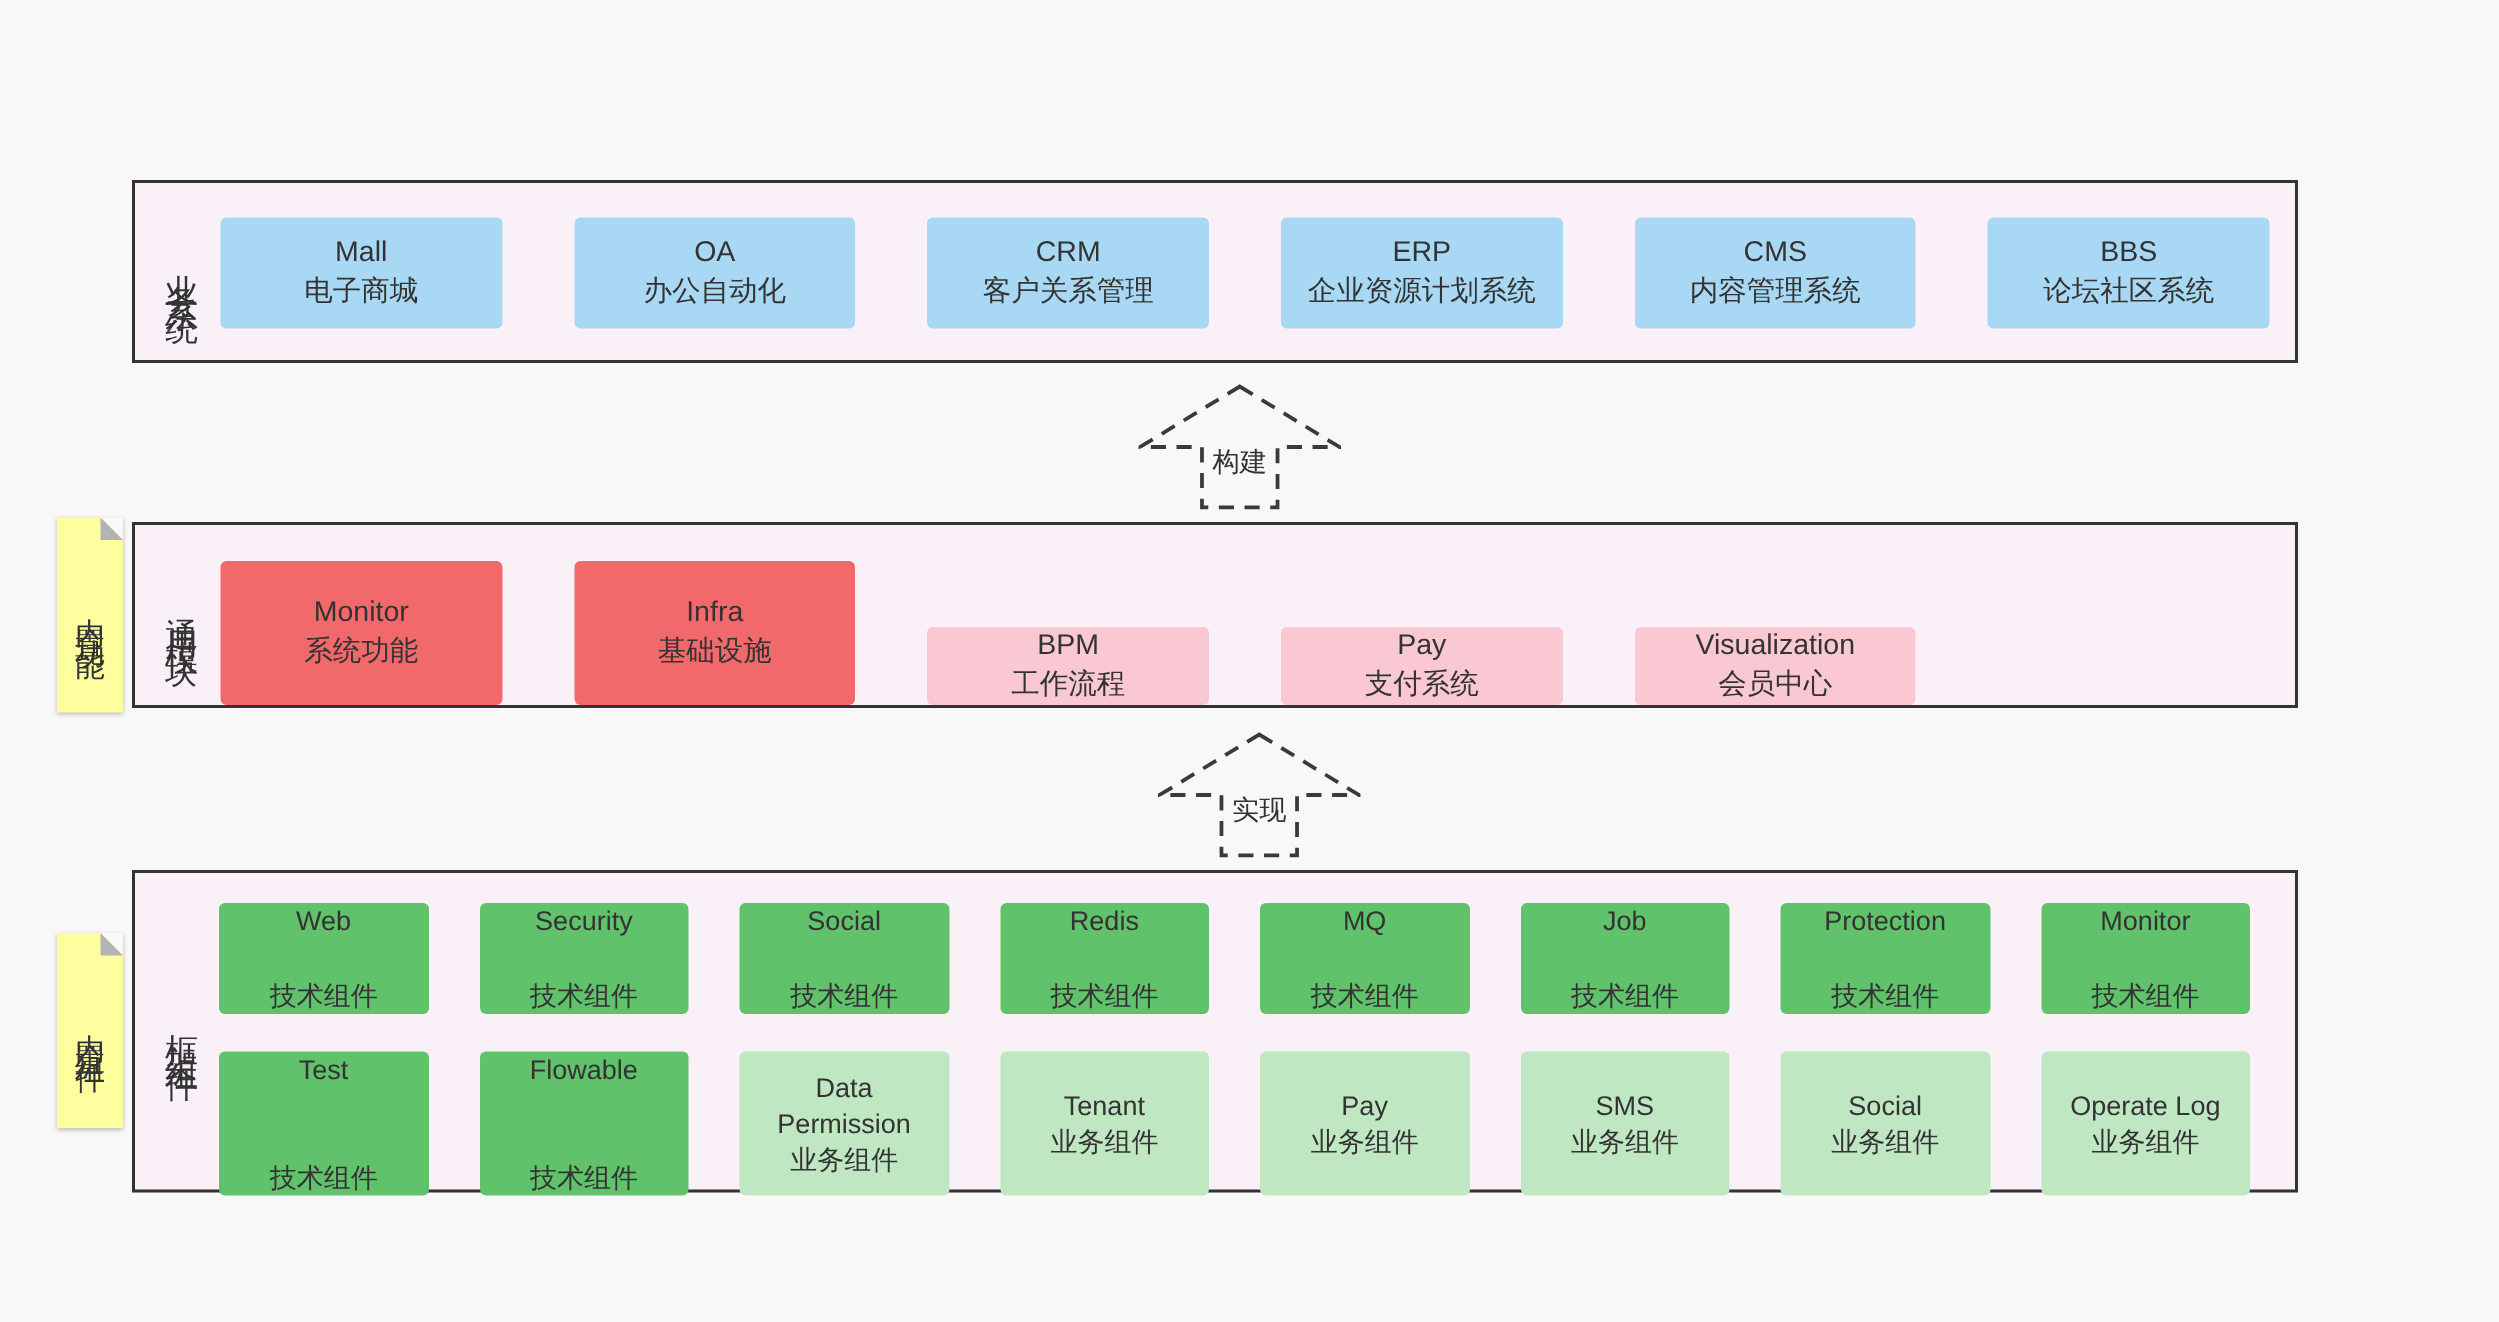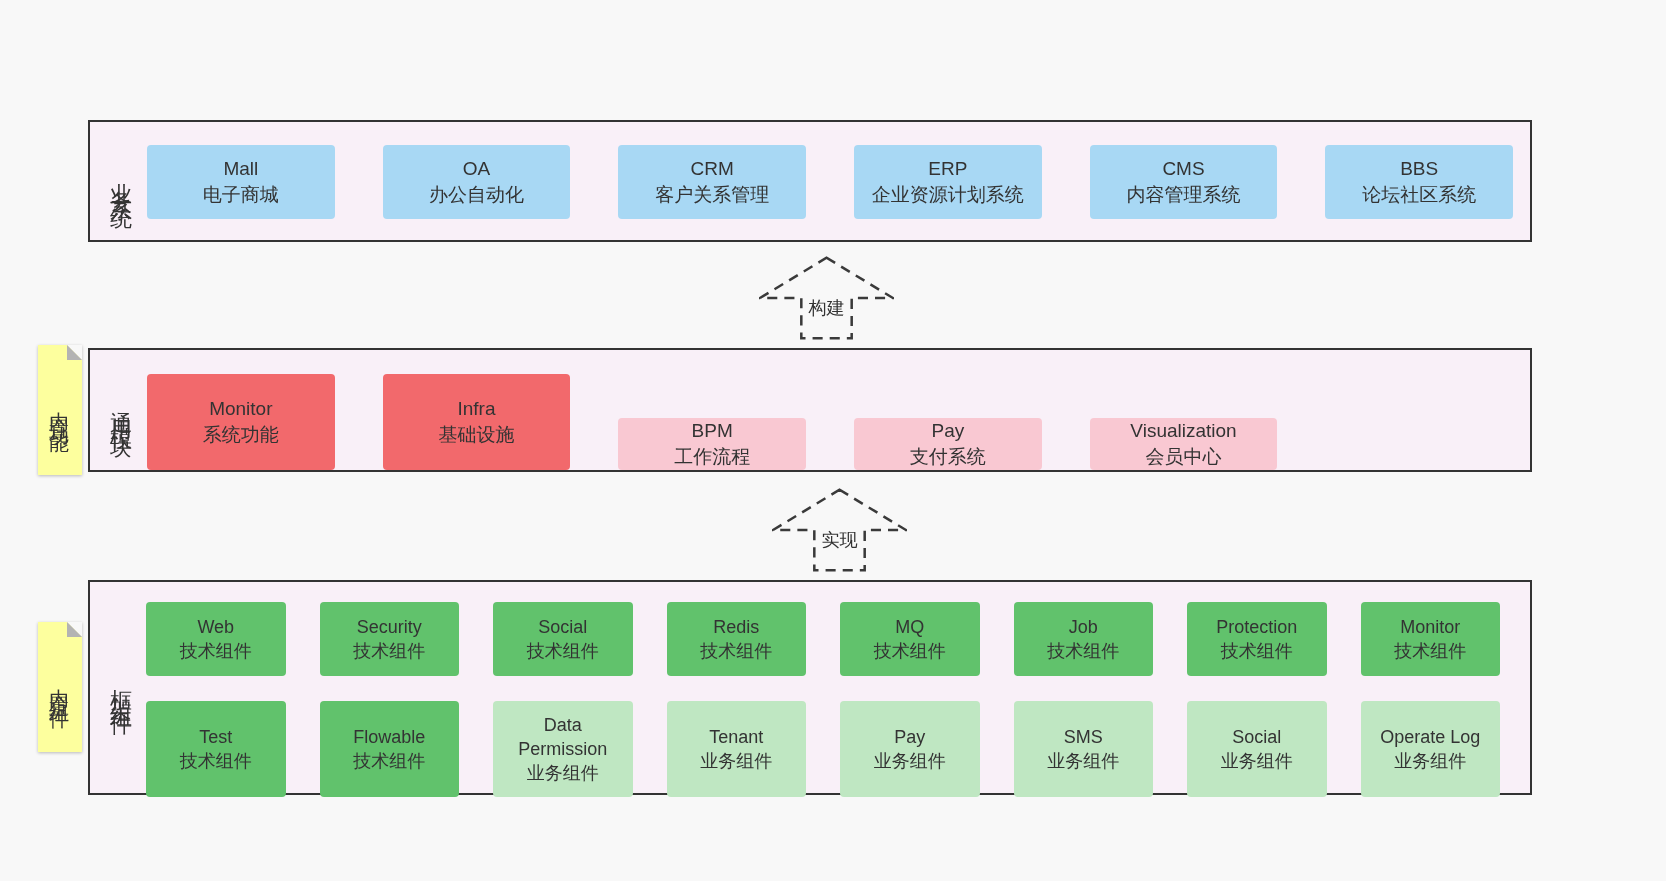--- a/index.html
+++ b/index.html
@@ -27,21 +27,21 @@
   .boxes-8{position:absolute;left:56px;right:30px;display:grid;grid-template-columns:repeat(8,1fr);gap:34px;}
   .row-a{top:20px;height:74px;}
   .row-b{top:119px;height:96px;}
 
   .box{border-radius:4px;display:flex;flex-direction:column;align-items:center;justify-content:center;
     text-align:center;font-size:19px;line-height:26px;color:#333;}
   .boxes-8 .box{font-size:18px;line-height:24px;padding:0 4px;}
   .box.blue{background:var(--blue);}
   .box.red{background:var(--red);}
   .box.pink{background:var(--pink);margin-top:44px;}
-  .box.green-dark{background:var(--green-dark);}
+  .box.green-dark{background:var(--green-dark);justify-content:space-between;}
   .box.green-light{background:var(--green-light);}
 
   .arrow{position:absolute;width:135px;height:86px;}
   .arrow-1{left:759px;top:255px;}
   .arrow-2{left:772px;top:487px;}
   .arrow path{fill:none;stroke:#3a3a3a;stroke-width:2.5;stroke-dasharray:10 7;}
   .arrow text{font-size:18px;fill:#333;font-family:"Liberation Sans","DejaVu Sans",sans-serif;}
 
   .sticky{position:absolute;left:38px;width:44px;height:130px;background:var(--sticky-yellow);
     box-shadow:0 1px 3px rgba(0,0,0,.25);display:flex;align-items:center;justify-content:center;}

